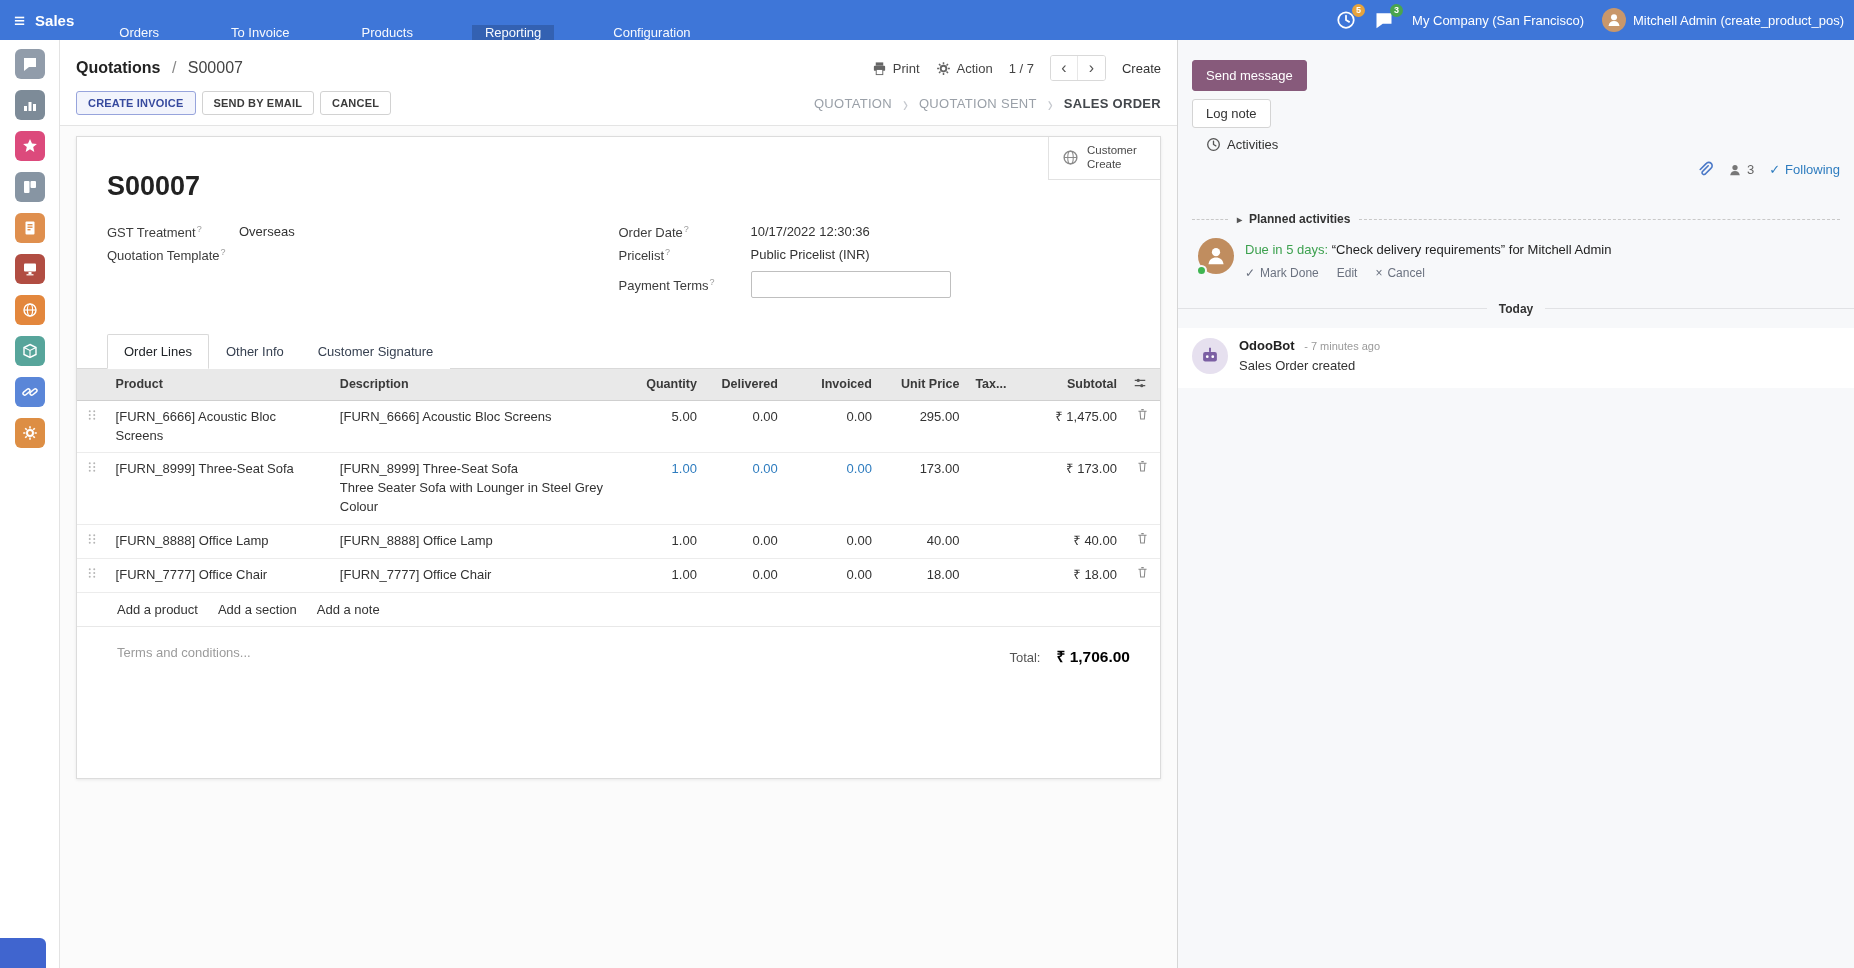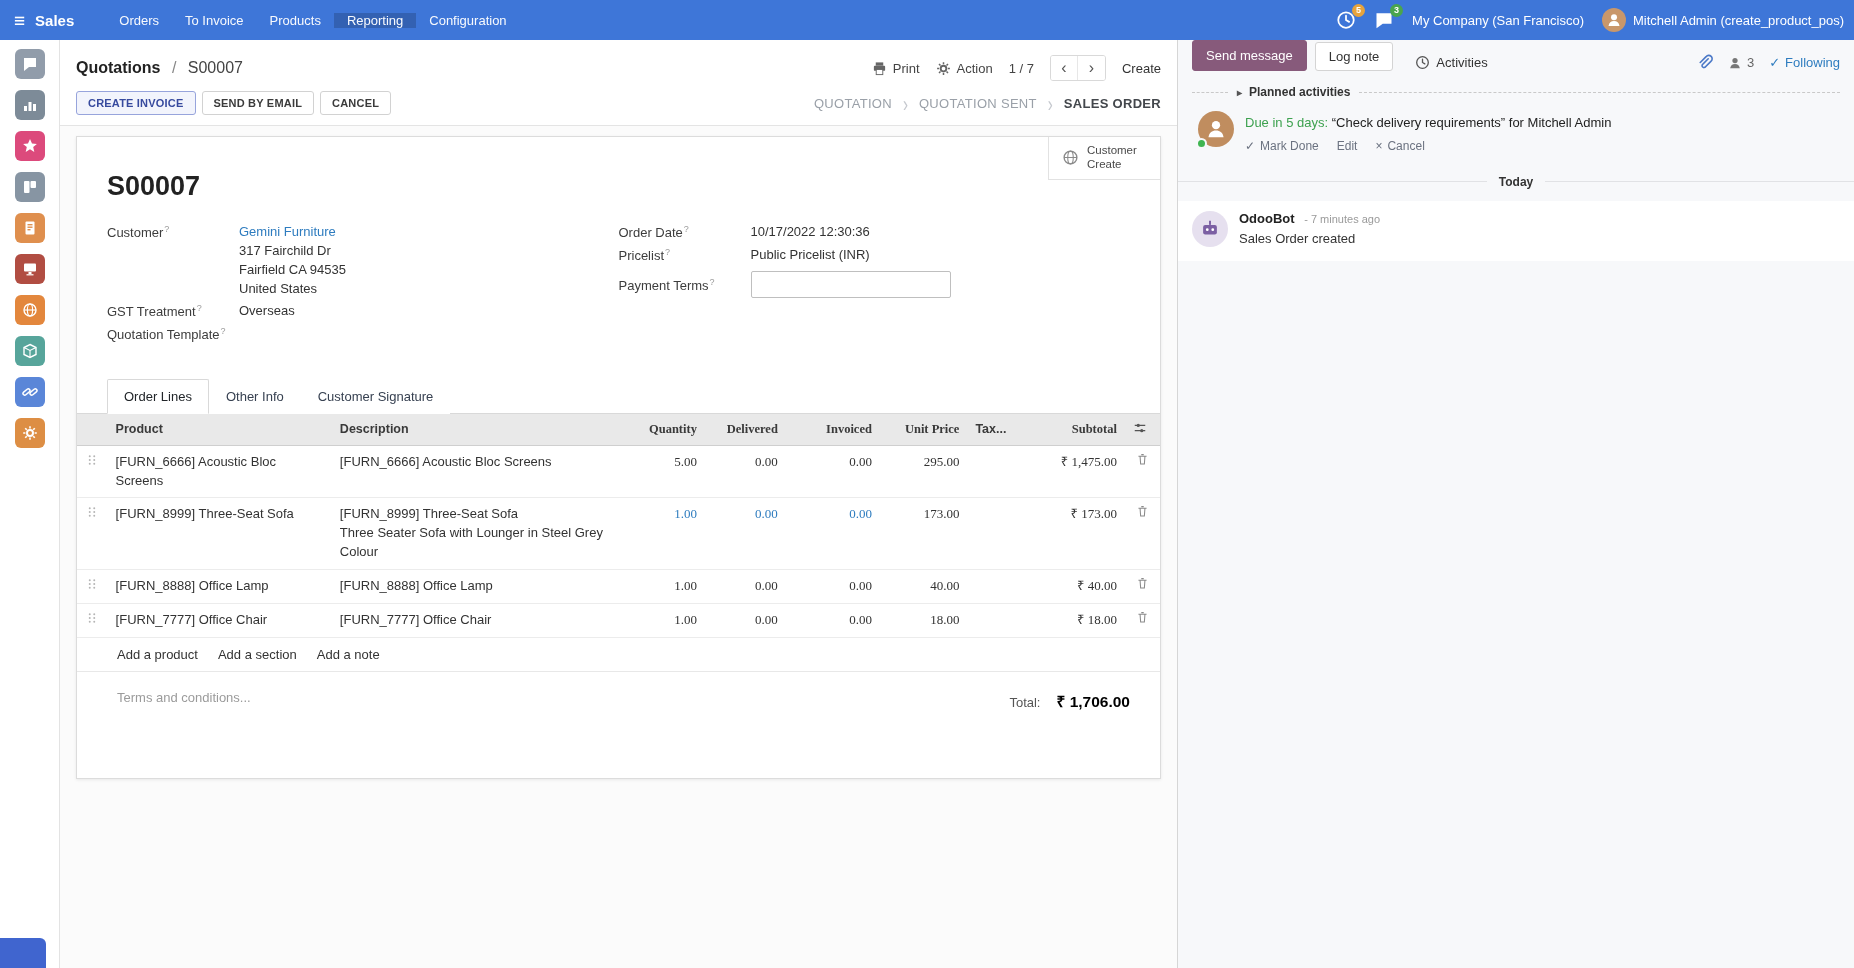--- a/index.html
+++ b/index.html
@@ -8,21 +8,21 @@
   }
   *{box-sizing:border-box;}
   body{margin:0;width:1854px;height:968px;font-family:"Liberation Sans",sans-serif;color:#333;background:#fff;overflow:hidden;font-size:13px;}
   button{font-family:inherit;}
 
   
   .navbar{height:40px;background:var(--navbar-bg);display:flex;align-items:center;color:#fff;}
   .nav-left{display:flex;align-items:center;gap:10px;padding:0 10px 0 14px;height:100%;cursor:pointer;}
   .hamburger{font-size:19px;line-height:1;}
   .app-name{font-weight:700;font-size:15px;}
-  .nav-menus{display:flex;align-items:center;height:100%;margin-left:22px;}
+  .nav-menus{display:flex;align-items:flex-end;height:100%;margin-left:22px;gap:46px;}
   .nav-item{display:flex;align-items:center;padding:0 13px;font-size:13px;cursor:pointer;opacity:.96;}
   .nav-item.active{background:rgba(0,0,0,.18);}
   .systray{margin-left:auto;display:flex;align-items:center;gap:18px;padding-right:10px;}
   .tray-icon{position:relative;width:20px;height:20px;cursor:pointer;}
   .badge{position:absolute;top:-6px;right:-9px;font-size:9px;line-height:1;padding:2px 4px;border-radius:8px;color:#fff;font-weight:700;}
   .badge.orange{background:var(--badge-orange);}
   .badge.green{background:var(--badge-green);}
   .tray-text{font-size:13px;cursor:pointer;white-space:nowrap;}
   .user-menu{display:flex;align-items:center;gap:7px;cursor:pointer;}
   .nav-avatar{width:24px;height:24px;border-radius:50%;background:#c9976b;display:flex;align-items:center;justify-content:center;overflow:hidden;flex:none;}
@@ -75,39 +75,39 @@
   .addr div{margin-top:4px;color:#333;cursor:text;}
   .fvalue{cursor:pointer;}
   .input-box{width:200px;height:27px;border:1px solid #bfbfbf;border-radius:2px;background:#fff;font:inherit;padding:0 6px;}
 
   .tabs{display:flex;margin-top:28px;border-bottom:1px solid #d9d9d9;padding-left:30px;text-align:center;}
   .tab{font-size:13px;padding:9px 16px;color:#374151;cursor:pointer;position:relative;top:1px;background:#fff;border:1px solid transparent;}
   .tab.active{border-color:#d9d9d9;border-bottom-color:#fff;border-radius:2px 2px 0 0;color:#212529;}
 
   table.lines-table{width:100%;border-collapse:collapse;table-layout:fixed;font-size:13px;}
   .lines-table thead th{background:#e9e9e9;color:#3a3a3a;font-weight:600;text-align:left;padding:7px 8px;border-bottom:1px solid #cfcfcf;font-size:12.5px;white-space:nowrap;overflow:hidden;}
-  .lines-table th.num,.lines-table td.num{text-align:right;font-family:Liberation Serif, serif;}
+  .lines-table th.num,.lines-table td.num{text-align:right;}
   .lines-table tbody td{padding:7px 8px;border-bottom:1px solid #ececec;vertical-align:top;color:#333;line-height:1.45;cursor:text;}
   .lines-table td.mod{color:var(--modified);}
   .handle-cell{text-align:center;cursor:grab;padding-top:9px;}
   .trash-cell{text-align:center;cursor:pointer;}
   .th-icon{text-align:center;cursor:pointer;}
 
   .add-links{display:flex;gap:20px;padding:9px 0 9px 40px;border-bottom:1px solid #e8e8e8;font-size:13px;background:#fff;}
   .add-link{color:#333;cursor:pointer;}
 
   .sheet-bottom{display:flex;justify-content:space-between;padding:18px 30px 0 40px;font-size:13px;}
   .terms{color:#9b9b9b;cursor:text;}
   .total-line{display:flex;align-items:baseline;gap:16px;}
   .total-label{color:#555;}
   .total-value{font-size:15.5px;font-weight:700;color:#000000;}
 
   
   .chatter{flex:1;background:#f7f8fa;display:flex;flex-direction:column;min-width:0;}
-  .chatter-top{display:flex;align-items:flex-end;padding:0 14px;gap:8px;}
+  .chatter-top{display:flex;align-items:flex-start;padding:20px 14px;gap:8px;flex-direction:column;}
   .btn-send{background:var(--primary);color:#fff;border:1px solid var(--primary);padding:7px 13px;border-radius:3px;font-size:13px;cursor:pointer;}
   .btn-lognote{background:#fff;border:1px solid #d4d4d4;color:#333;padding:6px 13px;border-radius:3px;font-size:13px;cursor:pointer;}
   .btn-activities{display:flex;align-items:center;gap:6px;background:none;border:none;color:#333;font-size:13px;cursor:pointer;margin-left:8px;}
   .chatter-top-right{margin-left:auto;display:flex;align-items:center;gap:15px;}
   .attach-btn{background:none;border:none;cursor:pointer;padding:0;display:flex;}
   .followers{display:flex;align-items:center;gap:5px;color:#666;font-size:13px;cursor:pointer;}
   .following{display:flex;align-items:center;gap:5px;color:var(--link);font-size:13px;cursor:pointer;}
 
   .planned-header{display:flex;align-items:center;margin:14px 14px 12px;font-size:12px;color:#333;}
   .dash{border-top:1px dashed #c9c9c9;height:0;}
@@ -307,29 +307,20 @@
               <path d="M2 8h12" stroke="#8a8a8a" stroke-width="1"></path>
             </svg>
           <span class="cp-label">Customer Create</span>
         </div>
 
         <div class="sheet-pad">
           <h1 class="doc-title">S00007</h1>
 
           <div class="fields">
             <div class="fcol">
-              <div class="frow">
-                <span class="flabel"><span>Customer</span><sup class="help">?</sup></span>
-                <span class="addr">
-                  <span class="link">Gemini Furniture</span>
-                  <div>317 Fairchild Dr</div>
-                  <div>Fairfield CA 94535</div>
-                  <div>United States</div>
-                </span>
-              </div>
               <div class="frow">
                 <span class="flabel"><span>GST Treatment</span><sup class="help">?</sup></span>
                 <span class="fvalue">Overseas</span>
               </div>
               <div class="frow">
                 <span class="flabel"><span>Quotation Template</span><sup class="help">?</sup></span>
                 <span class="fvalue"></span>
               </div>
             </div>
             <div class="fcol right">

